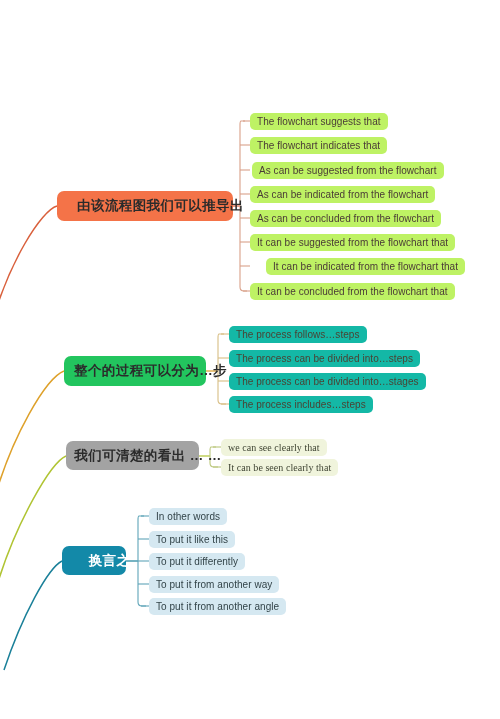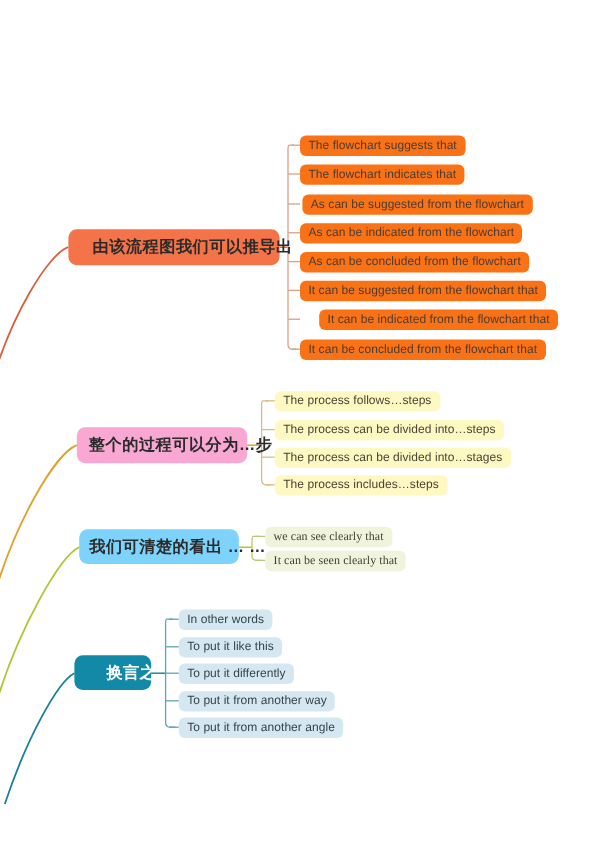--- a/index.html
+++ b/index.html
@@ -43,30 +43,30 @@
   .topic-red {
     background: #F47348;
     color: #2b2b2b;
     font-size: 13.5px;
     left: 57px;
     top: 191px;
     width: 176px;
     height: 30px;
   }
   .topic-amber {
-    background: #f9a8d4;
+    background: #22c55e;
     color: #2b2b2b;
     font-size: 13.5px;
     left: 64px;
     top: 356px;
     width: 142px;
     height: 30px;
   }
   .topic-green {
-    background: #7dd3fc;
+    background: #a3a3a3;
     color: #2b2b2b;
     font-size: 13.5px;
     left: 66px;
     top: 441px;
     width: 133px;
     height: 29px;
   }
   .topic-teal {
     background: #1389A8;
     color: #ffffff;
@@ -84,22 +84,22 @@
     display: flex;
     align-items: center;
     border-radius: 5px;
     padding: 0 7px;
     height: 17px;
     font-size: 10px;
     white-space: nowrap;
     letter-spacing: 0.05px;
     z-index: 2;
   }
-  .leaf-red   { background: #f97316; color: #4a3b36; }
-  .leaf-amber { background: #fef9c3; color: #4a4334; }
+  .leaf-red   { background: #bef264; color: #4a3b36; }
+  .leaf-amber { background: #14b8a6; color: #4a4334; }
   .leaf-green { background: #F0F4DC; color: #3f4433; font-family: Liberation Serif, serif; }
   .leaf-teal  { background: #D5E8F1; color: #334449; }
 </style>
 </head>
 <body>
 
 <div id="canvas">
 
   <svg id="edges" viewBox="0 0 500 719" width="500" height="719" fill="none">
 

